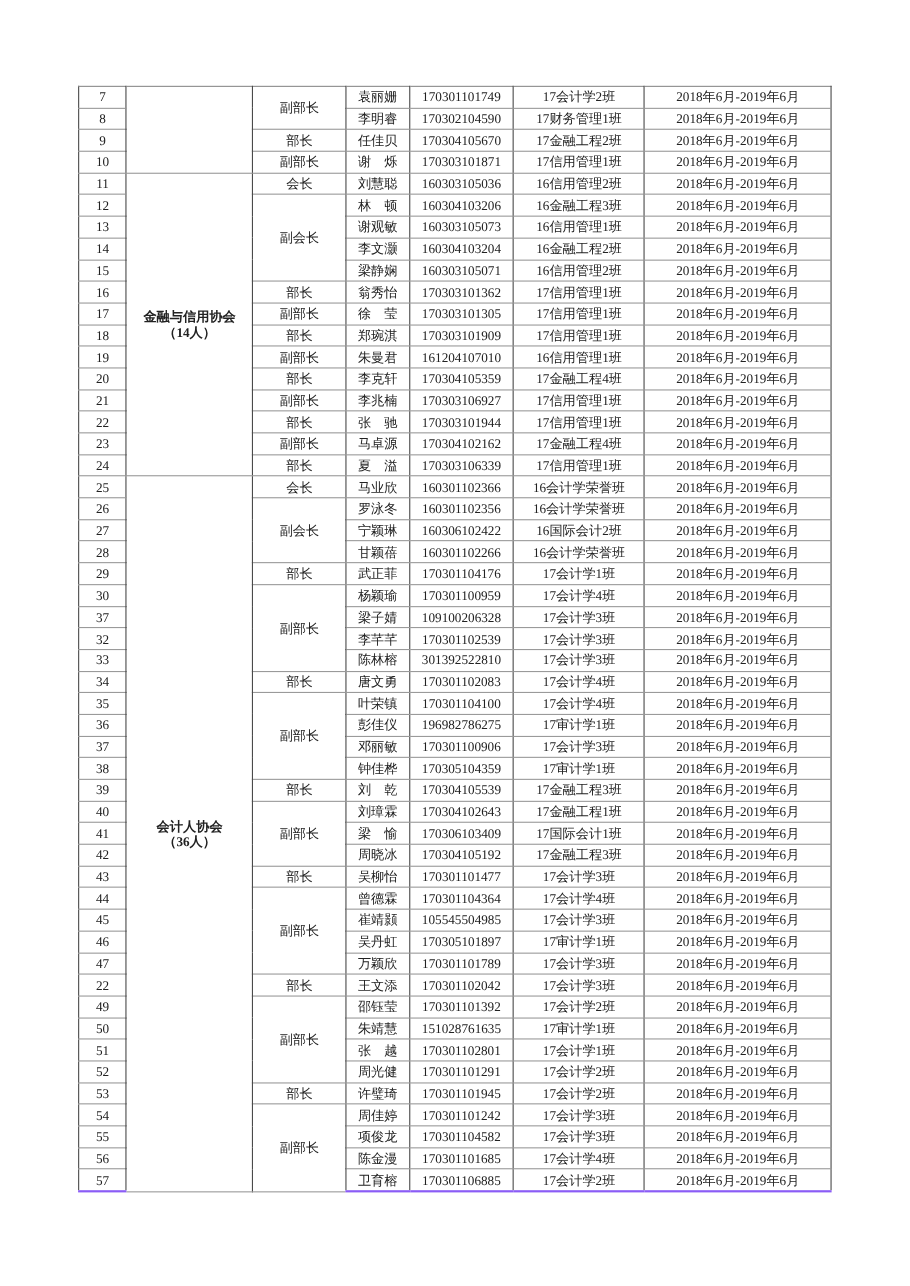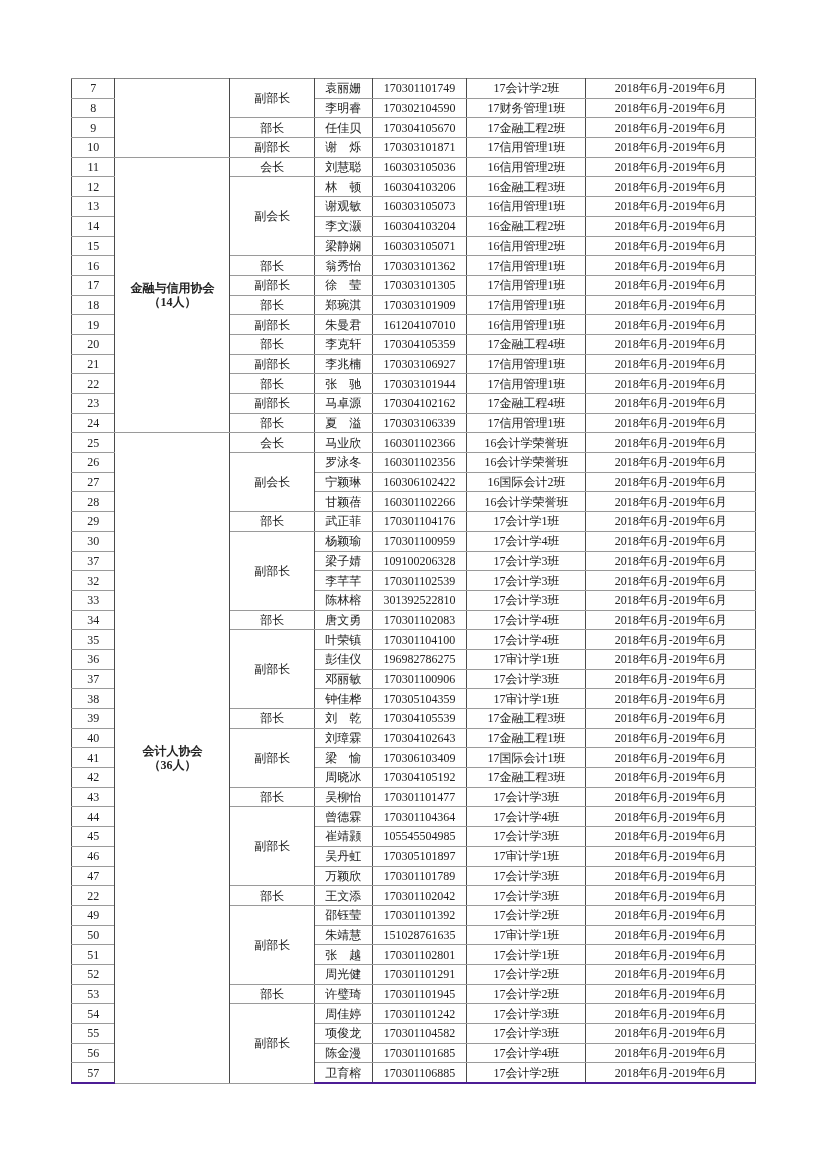--- a/index.html
+++ b/index.html
@@ -5,21 +5,21 @@
   html, body { margin:0; padding:0; background:#ffffff; }
   body { width:827px; height:1169px; position:relative; overflow:hidden;
          font-family:"Liberation Serif","DejaVu Serif",serif; color:#222; }
   #roster { position:absolute; left:71px; top:78px; border-collapse:collapse;
             table-layout:fixed; width:685px; }
   #roster td { height:18.7px; padding:0; text-align:center; vertical-align:middle;
                font-size:12px; line-height:14px; white-space:nowrap;
                border-left:1px solid #4a4a4a; border-right:1px solid #4a4a4a;
                border-top:1px solid #9a9a9a; border-bottom:1px solid #9a9a9a; }
   #roster tr:first-child td { border-top:1.5px solid #8a8a8a; }
-  #roster tr:last-child td { border-bottom:2px solid #4c1d95; }
+  #roster tr:last-child td { border-bottom:2px solid #8b5cf6; }
   .c-no{width:43px}.c-org{width:114px}.c-role{width:84px}.c-name{width:57px}
   .c-id{width:94px}.c-cls{width:118px}.c-per{width:168px}
   td.org { line-height:17px; }
   td.org span { display:block;font-weight:bold; }
 </style>
 </head>
 <body>
 
 <table id="roster">
   <colgroup>

